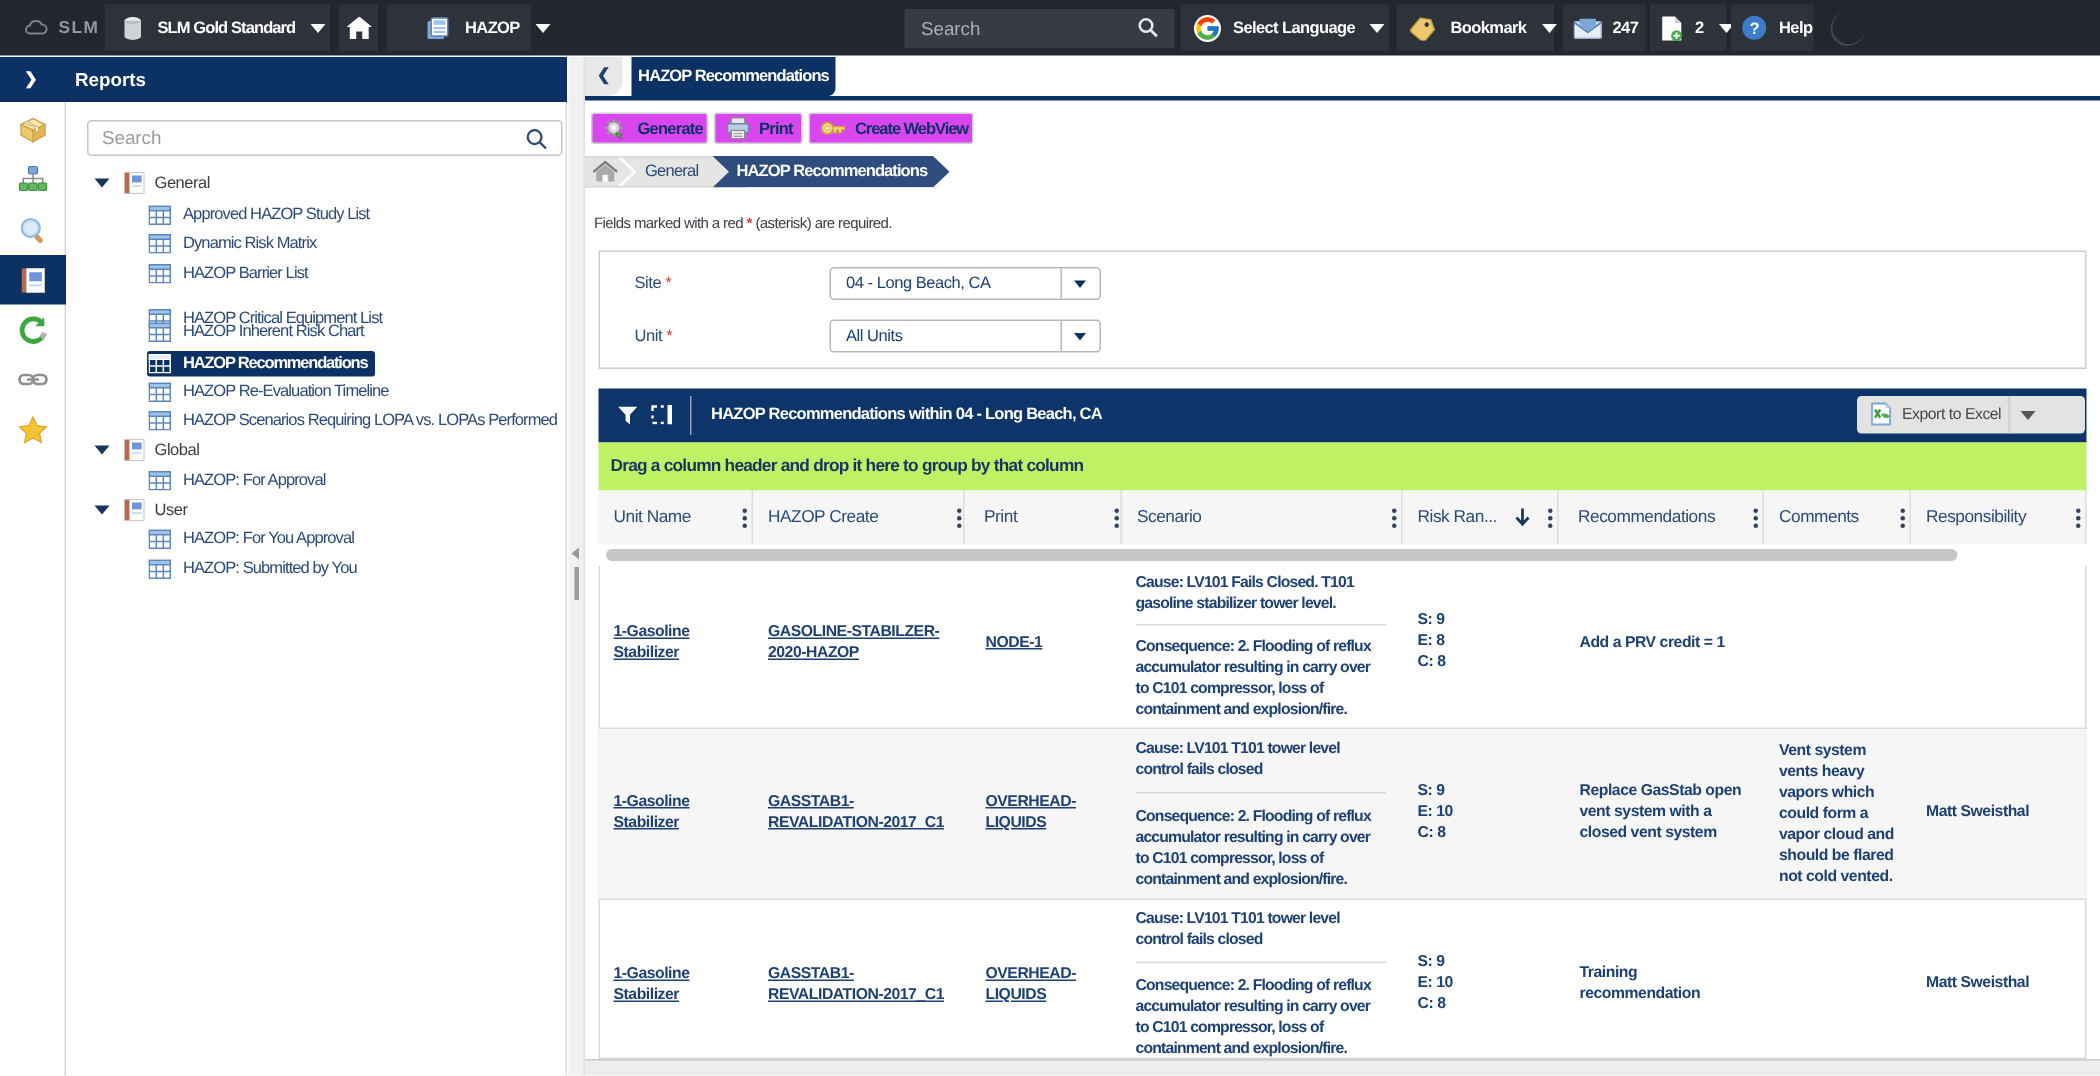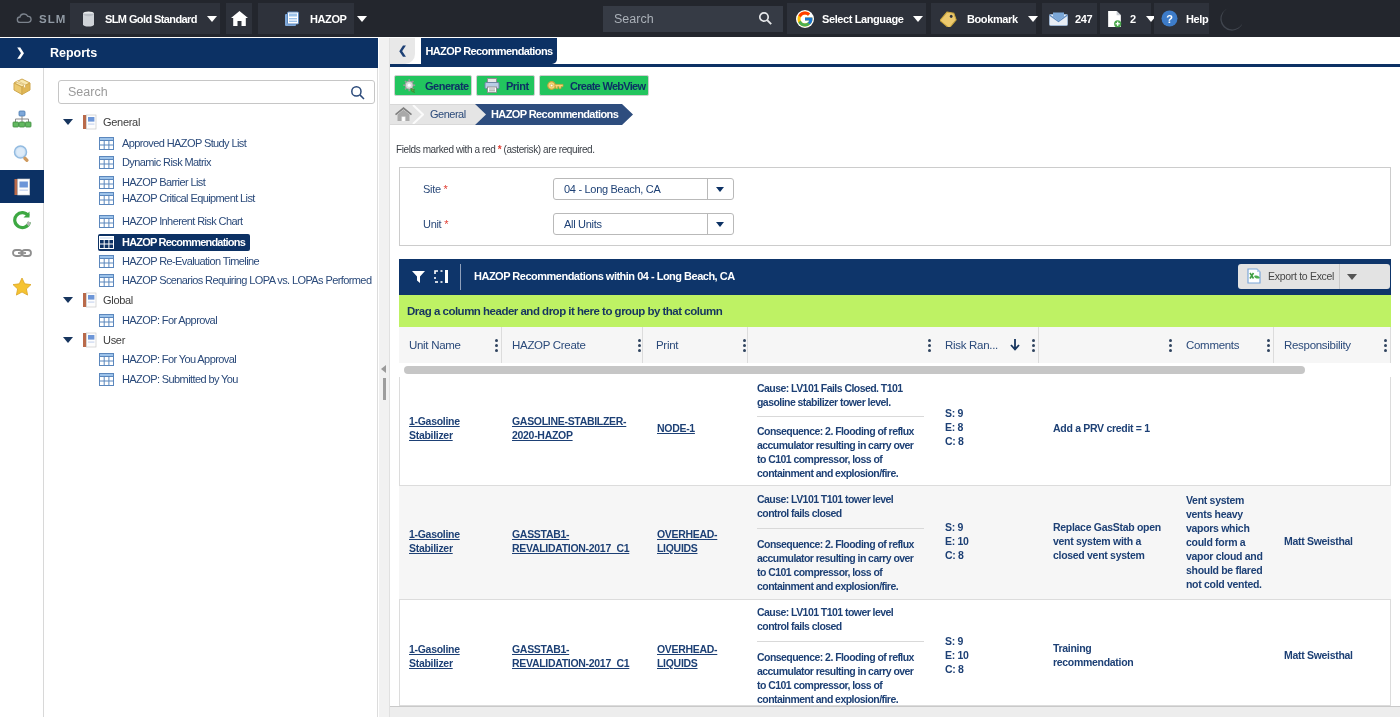--- a/index.html
+++ b/index.html
@@ -30,21 +30,21 @@
 .tb { margin-right:8px; }
 
 #splitter { position:absolute; left:379px; top:38px; width:11px; height:679px; background:#f1f1f1; border-right:1px solid #e0e0e0; }
 #splitthumb { position:absolute; left:383px; top:378px; width:3px; height:22px; background:#9d9d9d; }
 #splitarrow { position:absolute; left:381px; top:365px; width:0; height:0; border-top:4px solid transparent; border-bottom:4px solid transparent; border-right:5px solid #9a9a9a; }
 
 #main { position:absolute; left:390px; top:38px; width:1010px; height:679px; background:#fff; }
 #backtab { position:absolute; left:0px; top:0px; width:25px; height:26px; background:#e8e8e8; border-radius:0 0 10px 0; color:#1d4075; font-weight:bold; font-size:11px; text-align:center; line-height:25px; }
 #navtab { position:absolute; left:31px; top:0px; width:136px; height:26px; background:#0c3164; border-radius:0 0 5px 0; color:#fff; font-weight:bold; font-size:11px; letter-spacing:-0.6px; text-align:center; line-height:26px; white-space:nowrap; }
 #tabline { position:absolute; left:0; top:26px; width:1010px; height:3px; background:#0c3164; }
-.toolbtn { position:absolute; top:37px; height:21px; background:#22c55e; border:1px solid #cfcfcf; border-radius:2px; color:#0c3164; font-size:11px; letter-spacing:-0.5px; font-weight:bold; display:flex; align-items:center; white-space:nowrap; }
+.toolbtn { position:absolute; top:37px; height:21px; background:#d946ef; border:1px solid #cfcfcf; border-radius:2px; color:#0c3164; font-size:11px; letter-spacing:-0.5px; font-weight:bold; display:flex; align-items:center; white-space:nowrap; }
 
 #crumb { position:absolute; left:0px; top:66px; width:1010px; height:21px; }
 #crumbgrey { position:absolute; left:0; top:0; width:108px; height:21px; background:#e5e5e5; border-top:1px solid #d8d8d8; border-bottom:1px solid #d8d8d8; }
 #crumbnav { position:absolute; left:85px; top:0; width:158px; height:21px; background:#2e4d7e; clip-path:polygon(0 0, 147px 0, 158px 10.5px, 147px 21px, 0 21px, 11px 10.5px); color:#fff; font-size:11px; letter-spacing:-0.6px; font-weight:bold; line-height:21px; padding-left:16px; white-space:nowrap; }
 #fieldsnote { position:absolute; left:6px; top:106px; font-size:10px; letter-spacing:-0.4px; color:#3a3f46; }
 #fieldsnote .red { color:#e03c31; font-weight:bold; }
 
 #formbox { position:absolute; left:9px; top:129px; width:992px; height:79px; border:1px solid #ccc; background:#fff; }
 .flabel { position:absolute; left:23px; font-size:11px; letter-spacing:-0.3px; color:#2b4a7a; }
 .flabel .red { color:#e03c31; }
@@ -231,21 +231,21 @@
         <line x1="9.9" y1="3.5" x2="9.9" y2="12.5" stroke="#5b87bd"></line>
         <line x1="0.5" y1="8" x2="14.5" y2="8" stroke="#5b87bd"></line>
       </svg>Dynamic Risk Matrix</div>
   <div class="trow" style="top:104px; left:55px;"><svg class="tb" width="15" height="13" viewBox="0 0 15 13">
         <rect x="0.5" y="0.5" width="14" height="12" fill="#fff" stroke="#5b87bd"></rect>
         <rect x="0.5" y="0.5" width="14" height="3" fill="#9dc3ea" stroke="#5b87bd"></rect>
         <line x1="5.2" y1="3.5" x2="5.2" y2="12.5" stroke="#5b87bd"></line>
         <line x1="9.9" y1="3.5" x2="9.9" y2="12.5" stroke="#5b87bd"></line>
         <line x1="0.5" y1="8" x2="14.5" y2="8" stroke="#5b87bd"></line>
       </svg>HAZOP Barrier List</div>
-  <div class="trow" style="top:120px; left:55px;"><svg class="tb" width="15" height="13" viewBox="0 0 15 13">
+  <div class="trow" style="top:134px; left:55px;"><svg class="tb" width="15" height="13" viewBox="0 0 15 13">
         <rect x="0.5" y="0.5" width="14" height="12" fill="#fff" stroke="#5b87bd"></rect>
         <rect x="0.5" y="0.5" width="14" height="3" fill="#9dc3ea" stroke="#5b87bd"></rect>
         <line x1="5.2" y1="3.5" x2="5.2" y2="12.5" stroke="#5b87bd"></line>
         <line x1="9.9" y1="3.5" x2="9.9" y2="12.5" stroke="#5b87bd"></line>
         <line x1="0.5" y1="8" x2="14.5" y2="8" stroke="#5b87bd"></line>
       </svg>HAZOP Critical Equipment List</div>
   <div class="trow" style="top:143px; left:55px;"><svg class="tb" width="15" height="13" viewBox="0 0 15 13">
         <rect x="0.5" y="0.5" width="14" height="12" fill="#fff" stroke="#5b87bd"></rect>
         <rect x="0.5" y="0.5" width="14" height="3" fill="#9dc3ea" stroke="#5b87bd"></rect>
         <line x1="5.2" y1="3.5" x2="5.2" y2="12.5" stroke="#5b87bd"></line>
@@ -396,21 +396,23 @@
       <span style="position:absolute; left:30px; top:6px; font-size:10.5px; letter-spacing:-0.3px;">Export to Excel</span>
       <div style="position:absolute; left:101px; top:0; width:1px; height:25px; background:#c9c9c9;"></div>
       <div style="position:absolute; left:109px; top:10px; width:0; height:0; border-left:5.5px solid transparent; border-right:5.5px solid transparent; border-top:6.5px solid #555;"></div>
     </div>
   </div>
   <div id="dragbar">Drag a column header and drop it here to group by that column</div>
   <div id="hdrrow">
     <div class="hcell" style="left:0; width:103px; padding-left:10px;">Unit Name</div>
     <div class="hcell" style="left:103px; width:141px; padding-left:10px;">HAZOP Create</div>
     <div class="hcell" style="left:244px; width:105px; padding-left:13px;">Print</div>
+    <div class="hcell" style="left:349px; width:187px; padding-left:10px;">Scenario</div>
     <div class="hcell" style="left:536px; width:104px; padding-left:10px;">Risk Ran...</div>
+    <div class="hcell" style="left:640px; width:137px; padding-left:13px;">Recommendations</div>
     <div class="hcell" style="left:777px; width:98px; padding-left:10px;">Comments</div>
     <div class="hcell" style="left:875px; width:117px; padding-left:10px;">Responsibility</div>
     <div class="dots" style="left:96px;">
         <i></i>
         <i></i>
         <i></i>
       </div>
     <div class="dots" style="left:239px;">
         <i></i>
         <i></i>

